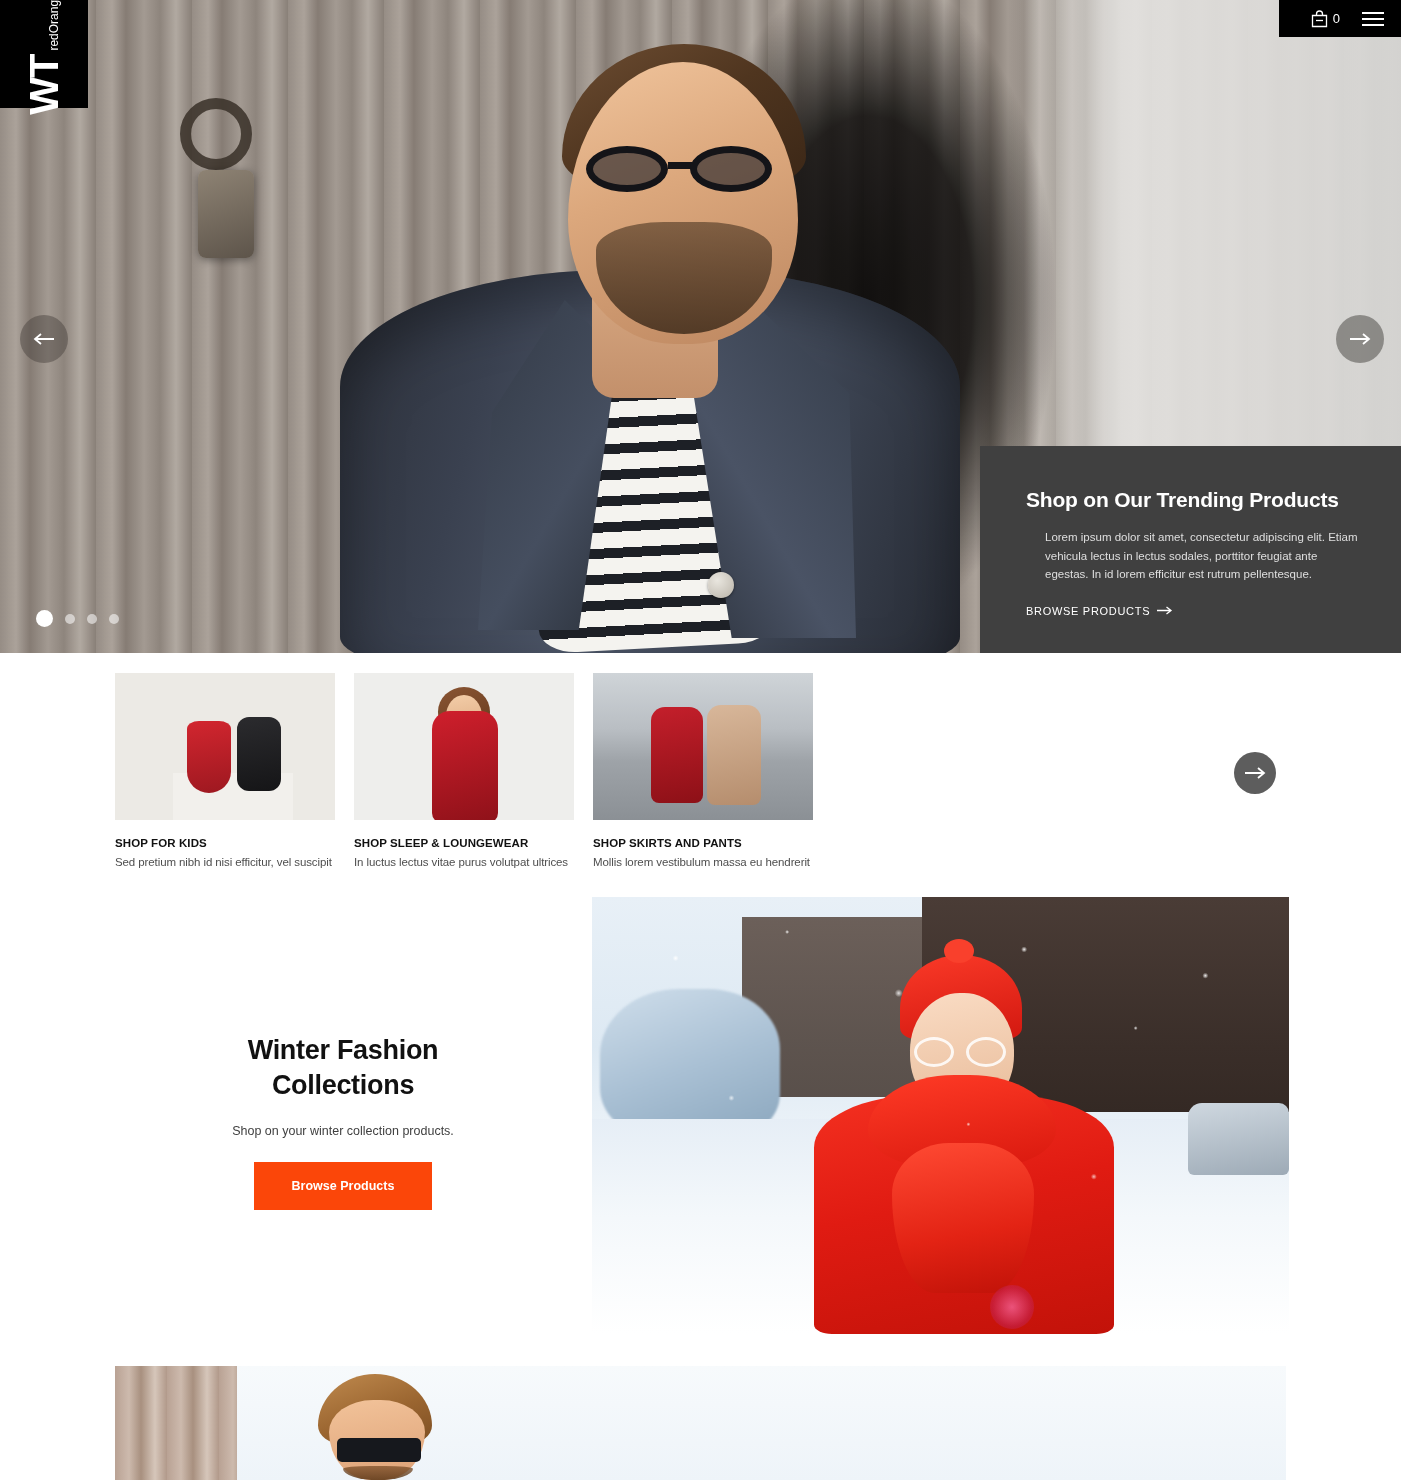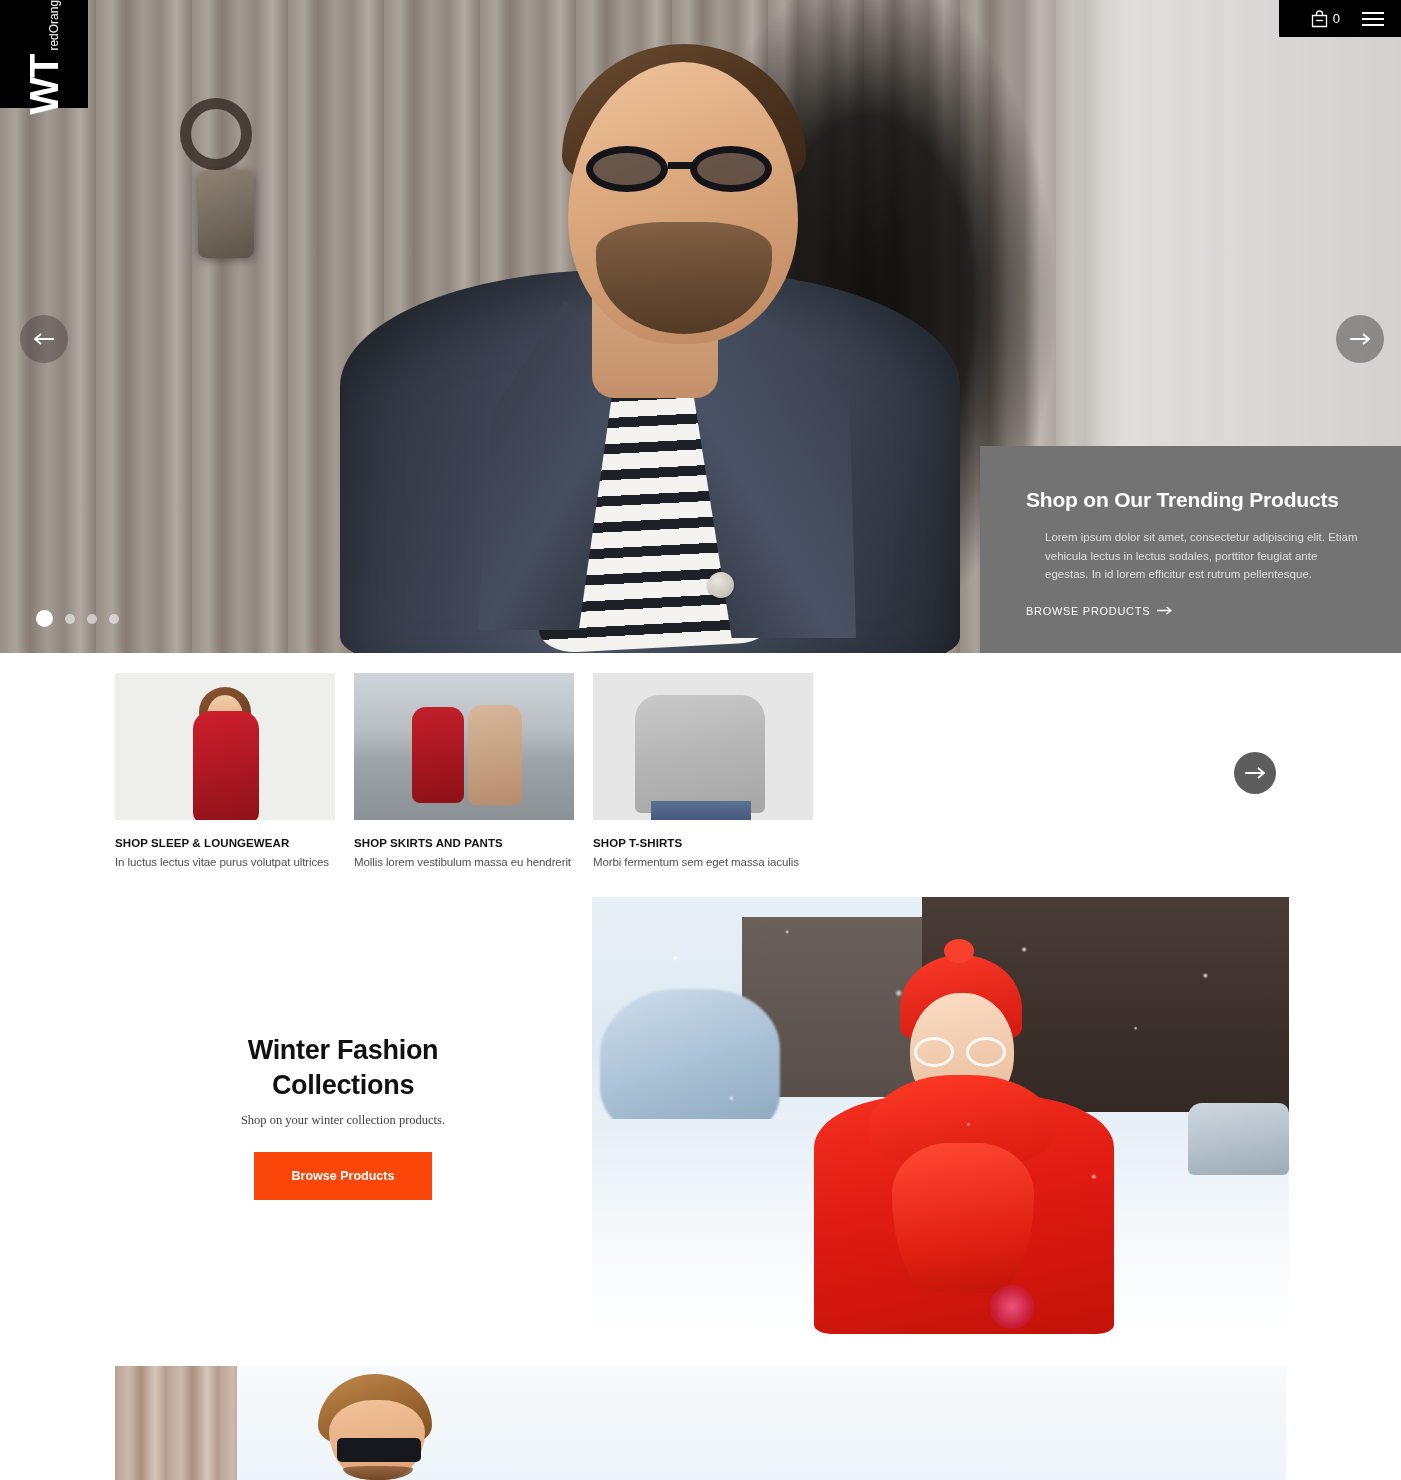--- a/index.html
+++ b/index.html
@@ -265,21 +265,21 @@
     display: block;
     width: 22px; height: 2px;
     background: #ffffff;
   }
 
   
   .promo {
     position: absolute;
     left: 980px; top: 446px;
     width: 421px; height: 216px;
-    background: #737373;
+    background: #404040;
     padding: 42px 40px 0 46px;
     z-index: 8;
   }
   .promo-title {
     color: #ffffff;
     font-size: 21px;
     font-weight: 700;
     letter-spacing: -0.2px;
     margin-bottom: 16px;
   }
@@ -426,24 +426,23 @@
     text-align: center;
   }
   .winter-title {
     font-size: 27px;
     font-weight: 700;
     color: #111111;
     line-height: 1.28;
     letter-spacing: -0.3px;
   }
   .winter-sub {
-    margin-top: 11px;
+    margin-top: 22px;
     font-size: 12.5px;
     color: #3f3f3f;
-    font-family: Liberation Serif, serif;
   }
   .winter-btn {
     margin-top: 24px;
     display: inline-block;
     border: none;
     padding: 17px 38px;
     background: #fb4609;
     color: #ffffff;
     font-family: "Liberation Sans", sans-serif;
     font-size: 12.5px;
@@ -695,20 +694,29 @@
       <i></i>
       <i></i>
       <i></i>
     </div>
   </div>
 
   <div class="cats">
     <div class="cats-track">
 
 
+      <div class="cat">
+        <div class="cat-img" style="background:#eceae5;">
+          <div class="ph ph-cube"></div>
+          <div class="ph ph-kid-l"></div>
+          <div class="ph ph-kid-r"></div>
+        </div>
+        <div class="cat-name">SHOP FOR KIDS</div>
+        <div class="cat-desc">Sed pretium nibh id nisi efficitur, vel suscipit</div>
+      </div>
 
       <div class="cat">
         <div class="cat-img" style="background:#eeeeec;">
           <div class="ph ph-hair-f" style="left:84px;top:14px;"></div>
           <div class="ph ph-head-f" style="left:92px;top:22px;"></div>
           <div class="ph ph-dress"></div>
         </div>
         <div class="cat-name">SHOP SLEEP &amp; LOUNGEWEAR</div>
         <div class="cat-desc">In luctus lectus vitae purus volutpat ultrices</div>
       </div>
@@ -716,28 +724,20 @@
       <div class="cat">
         <div class="cat-img">
           <div class="ph ph-street"></div>
           <div class="ph ph-girl-a"></div>
           <div class="ph ph-girl-b"></div>
         </div>
         <div class="cat-name">SHOP SKIRTS AND PANTS</div>
         <div class="cat-desc">Mollis lorem vestibulum massa eu hendrerit</div>
       </div>
 
-      <div class="cat">
-        <div class="cat-img" style="background:#e6e6e6;">
-          <div class="ph ph-tee"></div>
-          <div class="ph ph-jeans"></div>
-        </div>
-        <div class="cat-name">SHOP T-SHIRTS</div>
-        <div class="cat-desc">Morbi fermentum sem eget massa iaculis</div>
-      </div>
 
     </div>
   </div>
 
   <div class="cats-next">
     <svg width="22" height="12" viewBox="0 0 22 12" aria-hidden="true">
       <path d="M1 6 H19 M14 1 L20 6 L14 11" stroke="#ffffff" stroke-width="1.8" fill="none"></path>
     </svg>
   </div>
 

